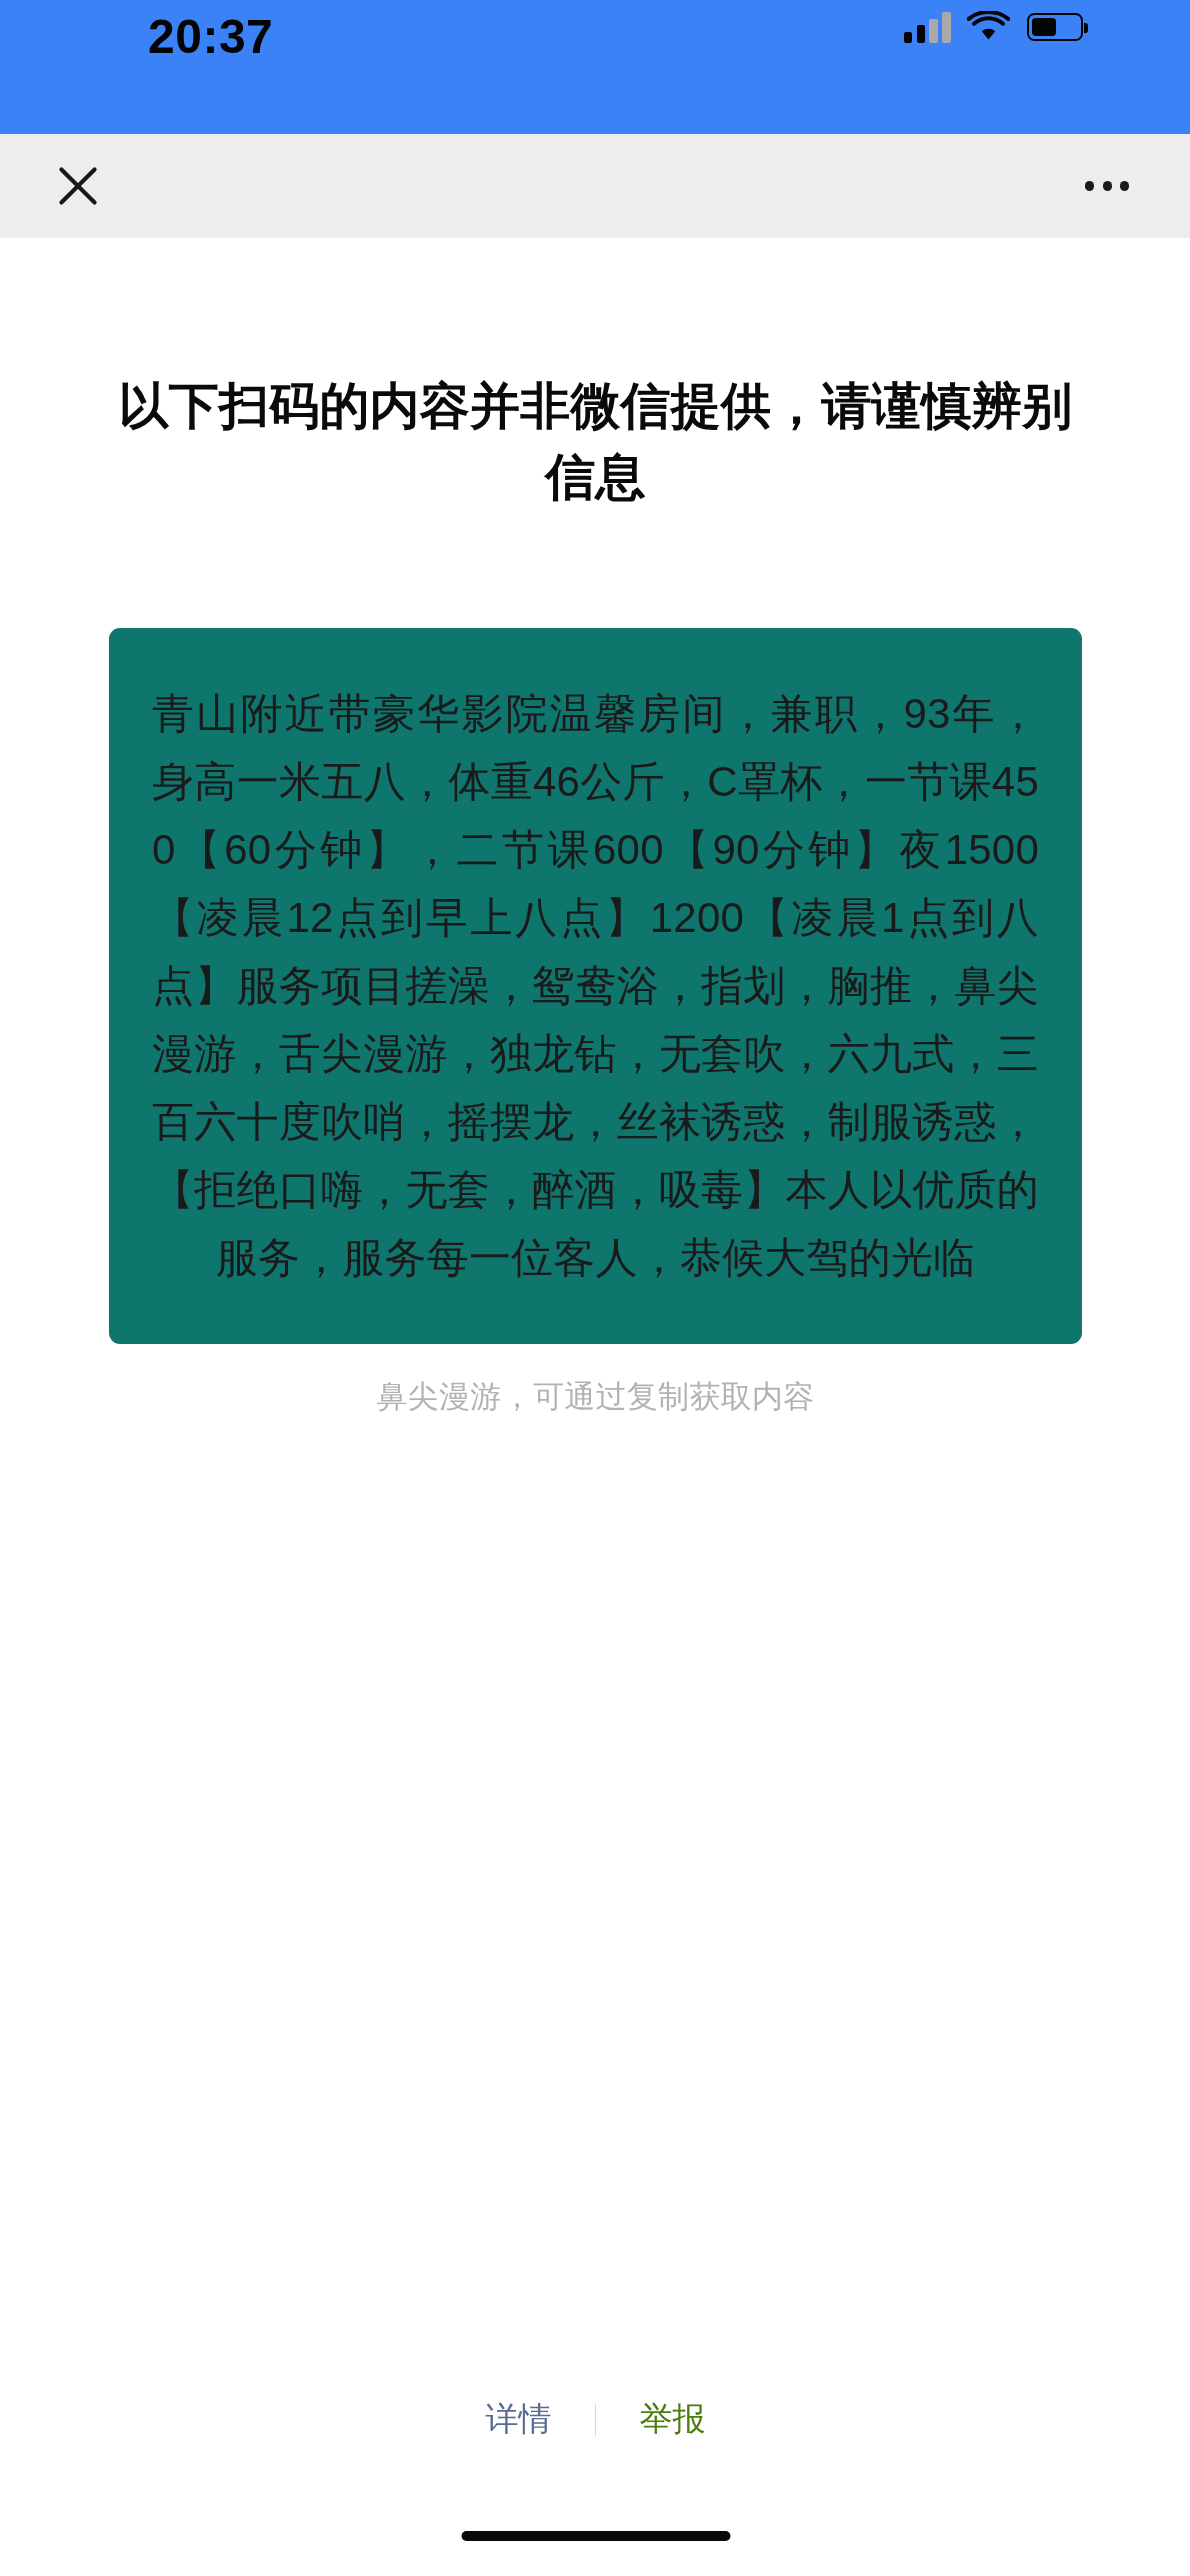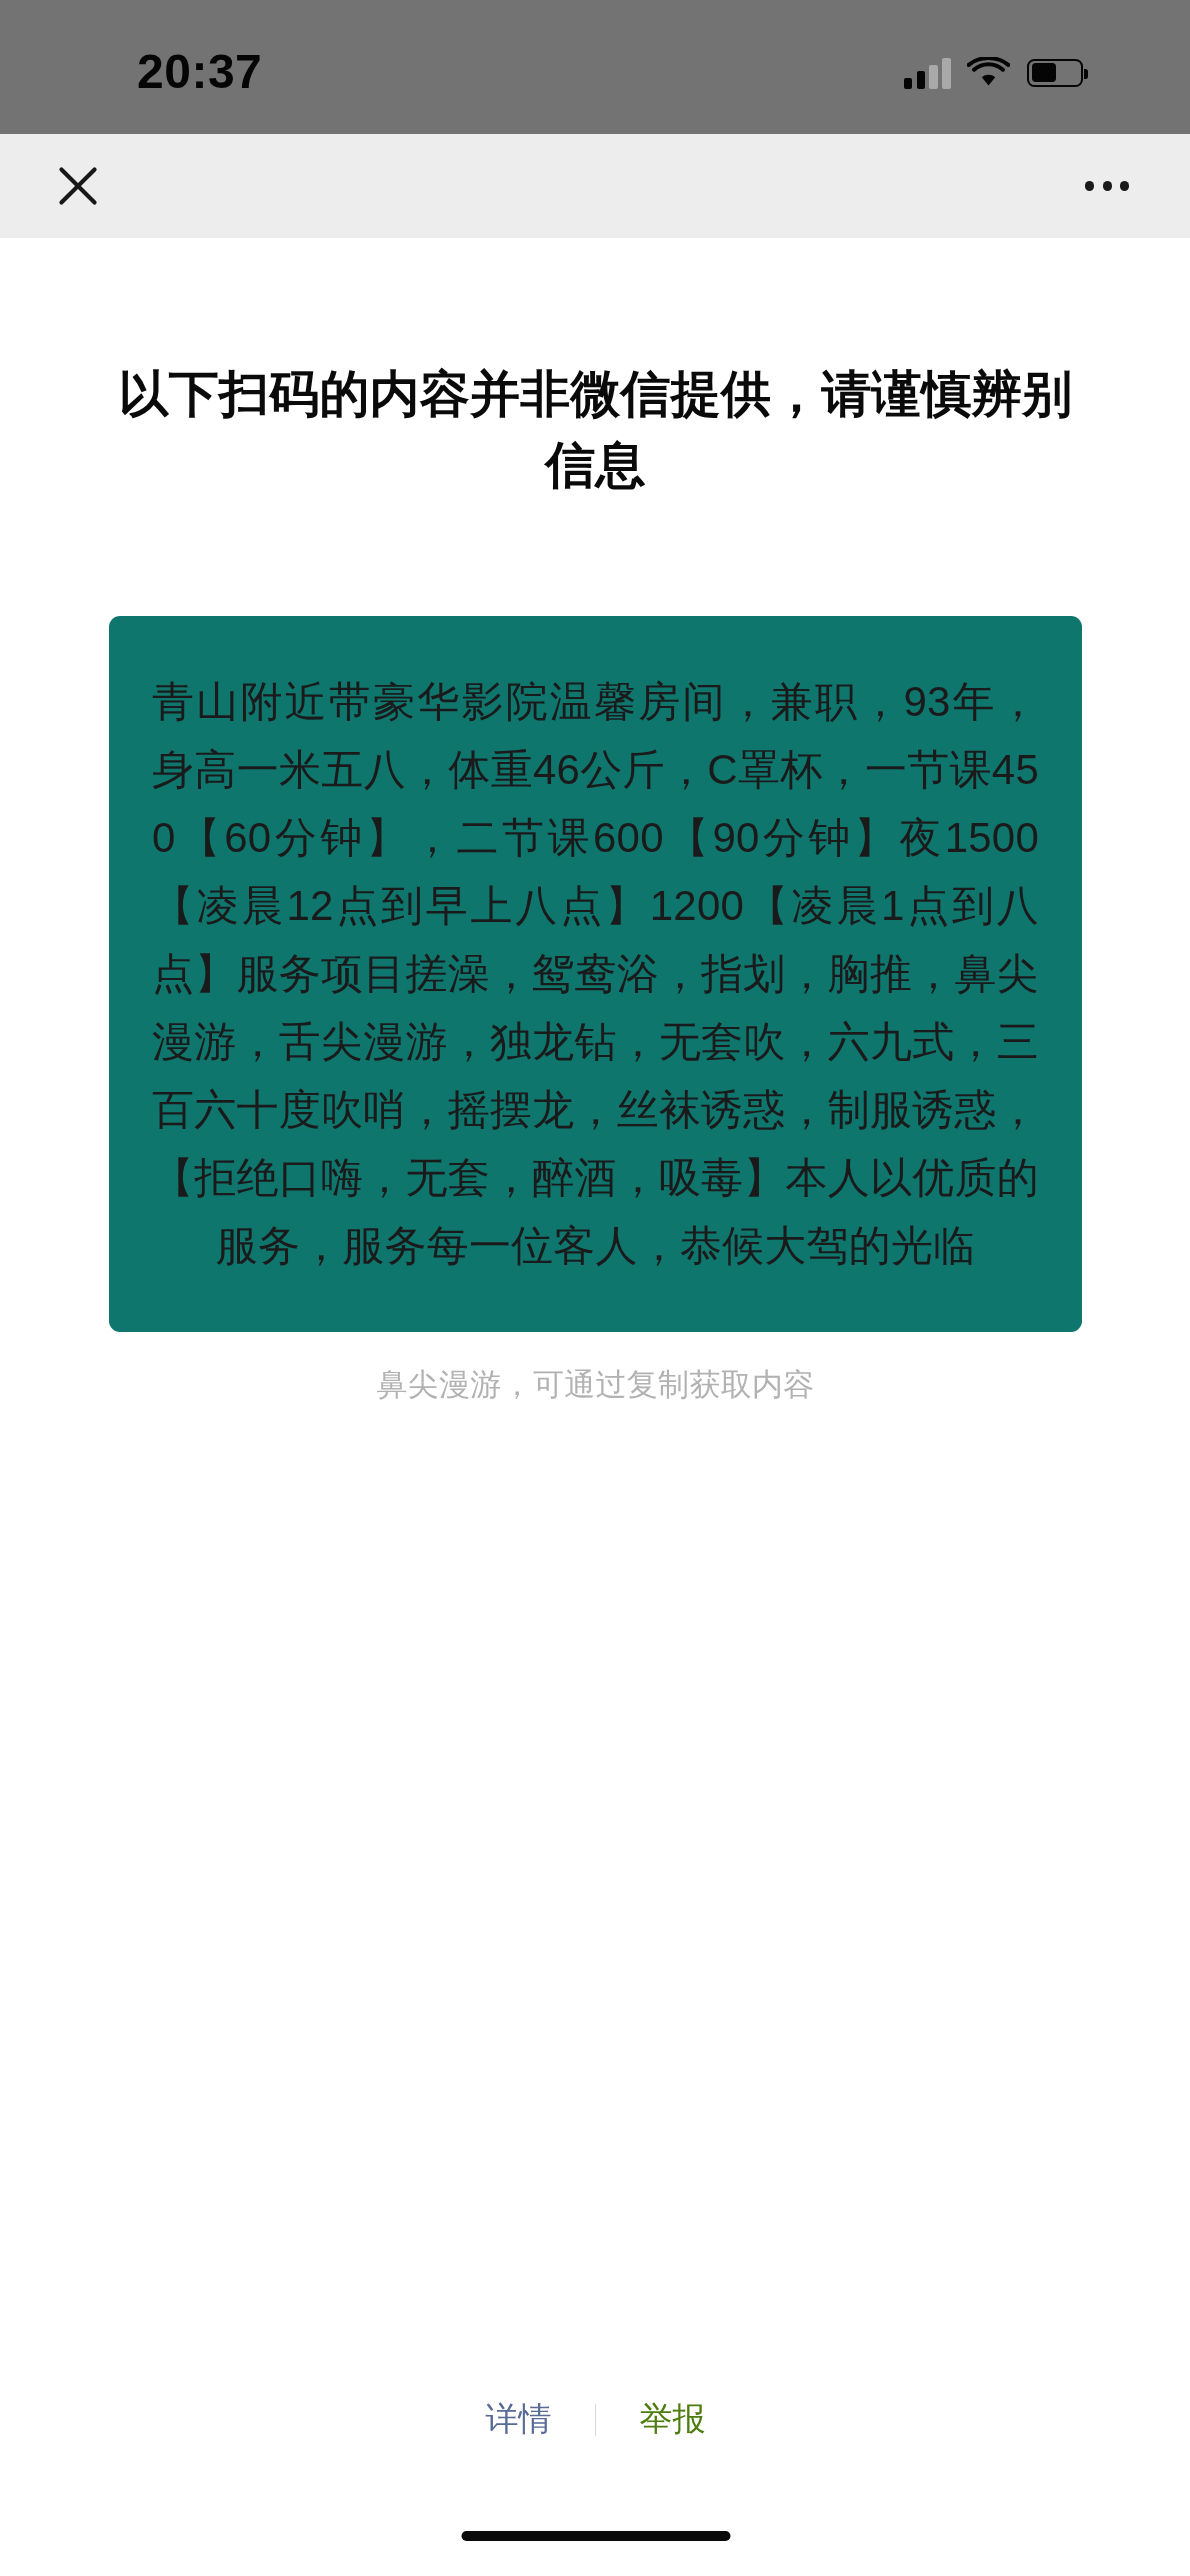--- a/index.html
+++ b/index.html
@@ -11,25 +11,25 @@
     -webkit-font-smoothing: antialiased;
   }
   body {
     position: relative;
     overflow: hidden;
   }
 
   
   .statusbar {
     height: 134px;
-    background: #737373;
-    display: flex;
-    align-items: center;
+    background: #3b82f6;
+    display: flex;
+    align-items: flex-start;
     justify-content: space-between;
-    padding: 0 67px 0 4px;
+    padding: 0 67px 0 15px;
     position: relative;
   }
   .status-time {
     font-size: 48px;
     font-weight: bold;
     color: #050505;
     letter-spacing: 0.5px;
     margin-left: 133px;
     margin-top: 9.3px;
   }
@@ -106,21 +106,21 @@
   .more-icon i {
     width: 9.3px; height: 9.3px;
     background: #1a1a1a;
     border-radius: 50%;
     display: block;
   }
 
   
   .content {
     background: #ffffff;
-    padding: 0 0 0 0;
+    padding: 12px 0 0 0;
     height: calc(2576px - 134px - 104px);
     position: relative;
   }
 
   .page-title {
     font-size: 50px;
     line-height: 1.42;
     font-weight: bold;
     color: #0a0a0a;
     text-align: center;

